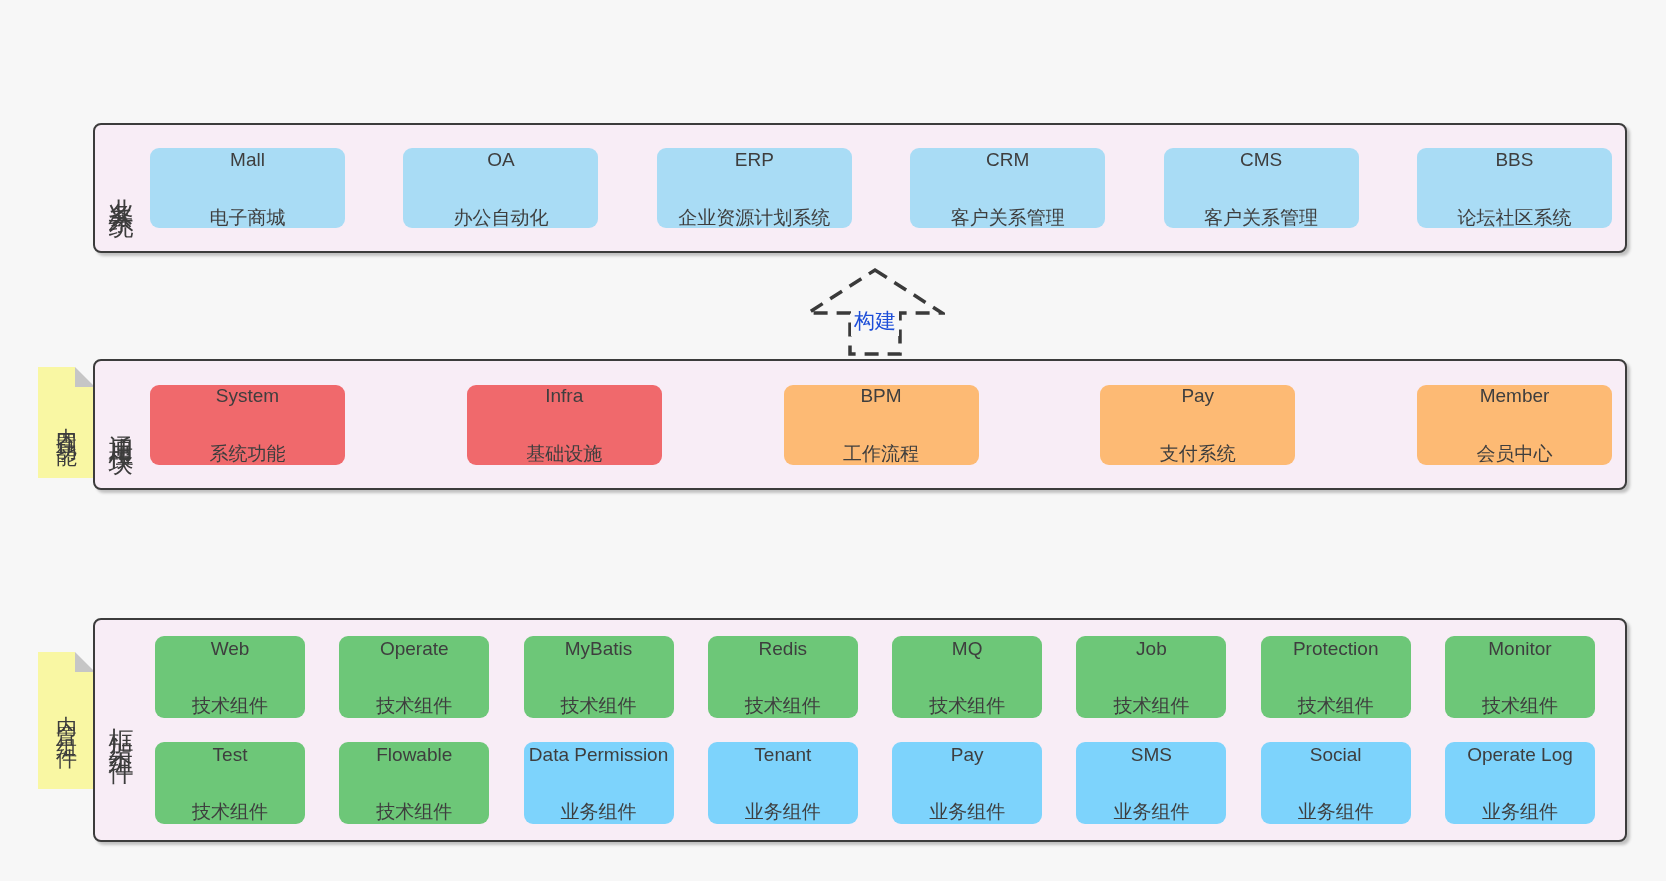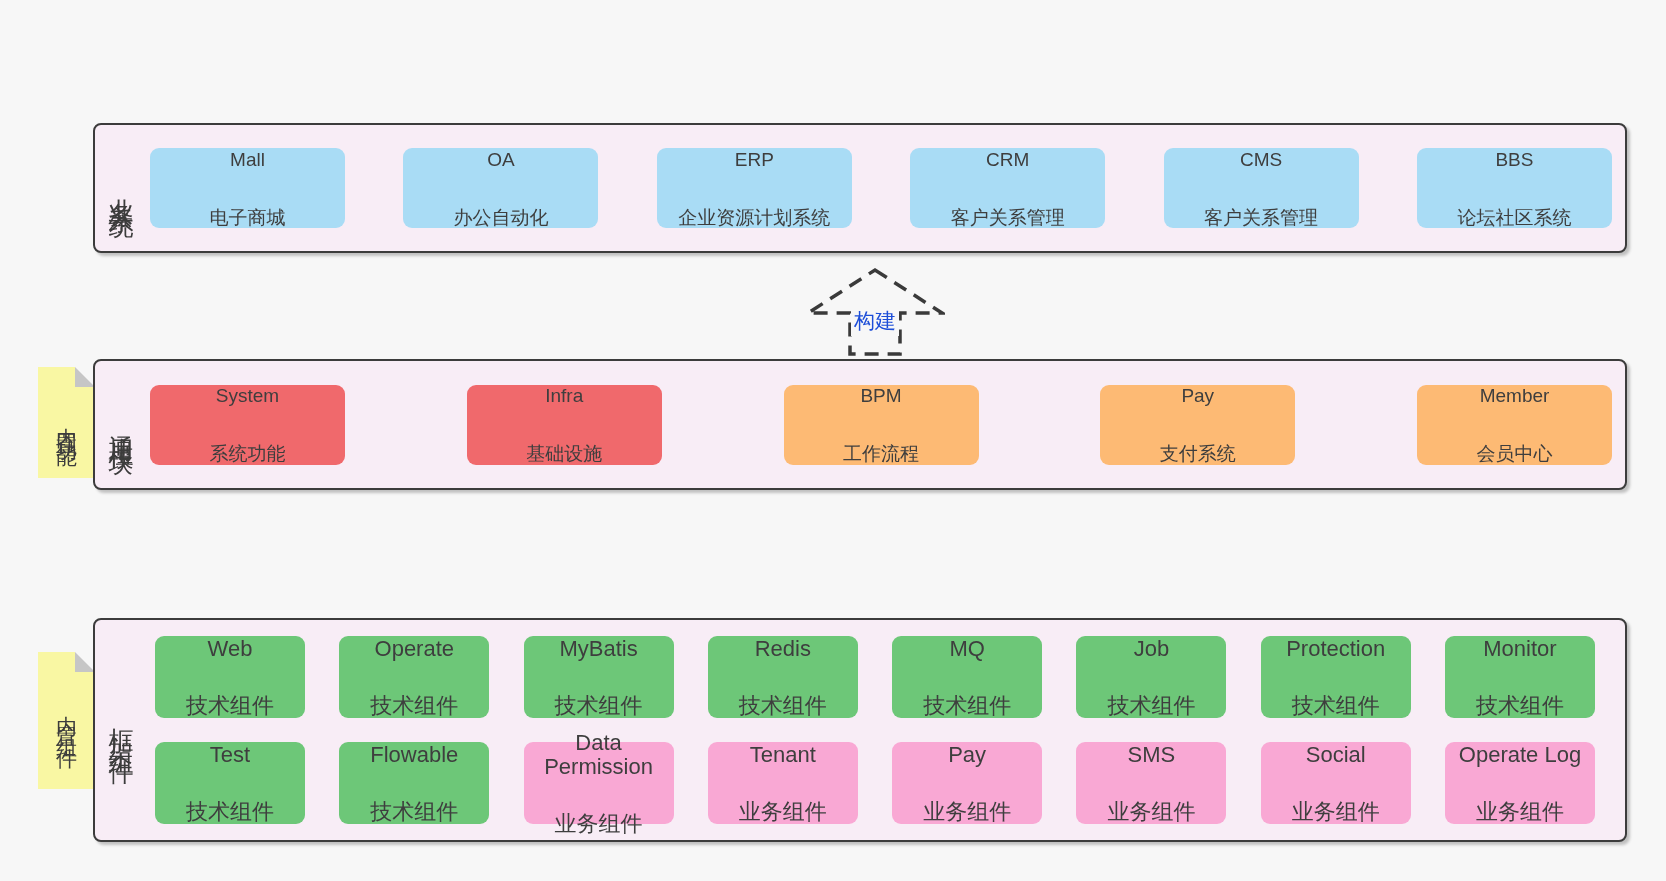--- a/index.html
+++ b/index.html
@@ -55,26 +55,26 @@
   .band-components .crow{display:flex;justify-content:space-between;}
 
   
   .box{
     width:195px;height:80px;border-radius:9px;
     display:flex;flex-direction:column;align-items:center;justify-content:center;
     text-align:center;color:#3e3e3e;gap:33px;
   }
   .band-components .box{width:150px;height:82px;}
   .box .t,.box .s{font-size:19px;line-height:25px;}
-  .band-components .box .t,.band-components .box .s{font-size:22px;line-height:24px;}
+  .band-components .box .t,.band-components .box .s{font-size:19px;line-height:24px;}
   .blue{background:#a9dcf5;}
   .red{background:#f0696c;}
   .pink{background:#fdba74;}
   .green{background:#6dc778;}
-  .lightgreen{background:#f9a8d4;}
+  .lightgreen{background:#7dd3fc;}
 
   
   .arrow{position:absolute;width:140px;height:90px;}
   .arrow-build{left:805px;top:267px;}
   .arrow-impl{left:820px;top:516px;}
   .arrow svg{position:absolute;inset:0;}
   .arrow-label{
     position:absolute;left:50%;top:54px;transform:translate(-50%,-50%);
     background:#f7f7f7;padding:1px 3px;font-size:21px;color:#1d4ed8;white-space:nowrap;
   }

